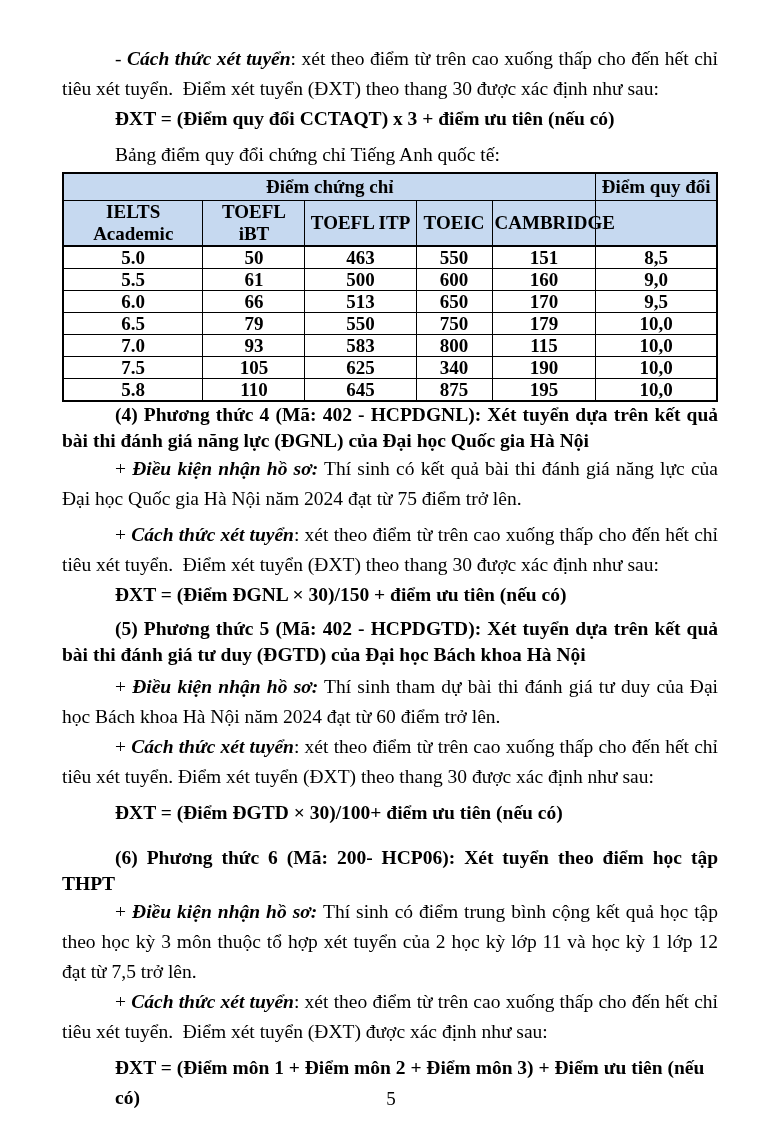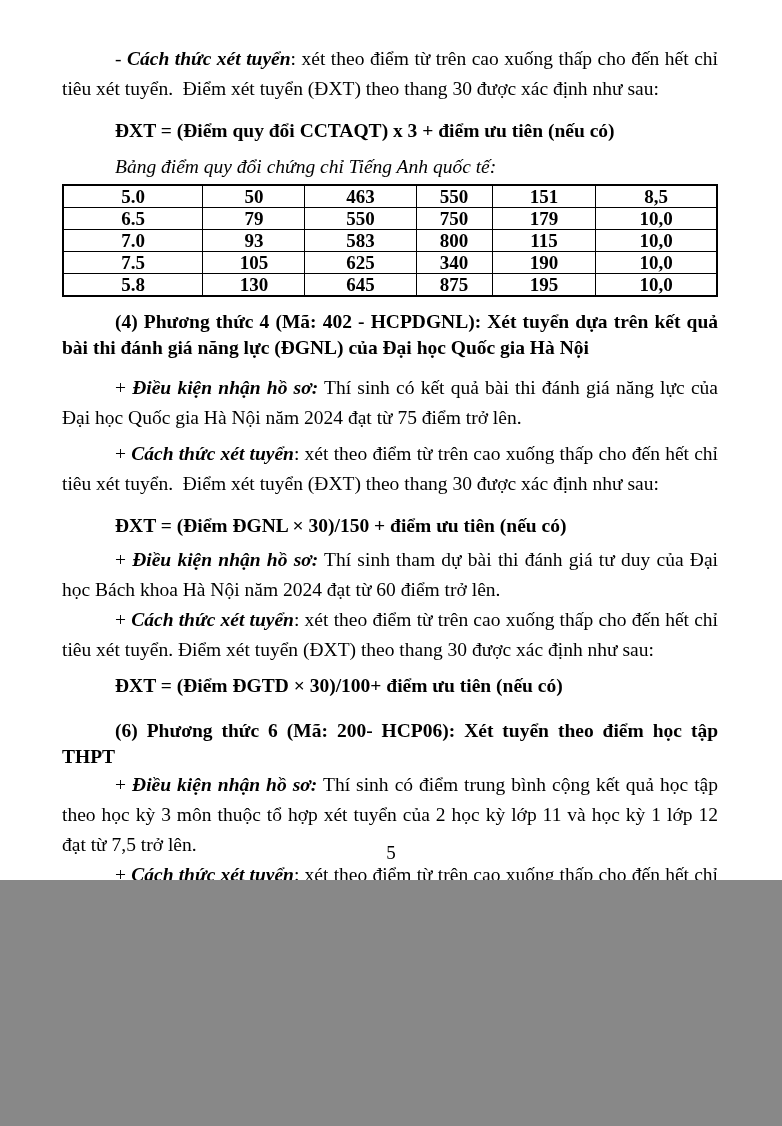--- a/index.html
+++ b/index.html
@@ -1,32 +1,32 @@
 <!DOCTYPE html>
 <html lang="vi" style="--hdr: #c6d9f0;"><head>
 <meta charset="utf-8">
 <style>
   * { margin:0; padding:0; box-sizing:border-box; }
   html,body { background:#888; }
   .page {
-    width:782px; height:880px;
+    width:782px; height:1126px;
     background:#ffffff; color:#000;
     font-family:"Liberation Serif","DejaVu Serif",serif;
     padding:44px 64px 0 62px;
     overflow:hidden; position:relative;
     margin:0 auto;
   }
   p { font-size:19.5px; }
   .body-para { line-height:30px; text-align:justify; text-indent:53px; }
-  .caption-para { line-height:30px; text-indent:53px;font-style:italic; }
+  .caption-para { line-height:30px; text-indent:53px; }
   .heading-para { font-weight:bold; line-height:26px; text-align:justify; text-indent:53px; }
   .formula { font-weight:bold; line-height:30px; padding-left:53px; }
   .bi { font-weight:bold; font-style:italic; }
   .mt2{margin-top:17px;} .mt4{margin-top:4px;} .mt6{margin-top:6px;}
-  .mt8{margin-top:12px;}
+  .mt8{margin-top:0;}
 
   table.conv {
     width:100%; border-collapse:collapse; margin-top:2px;
     font-size:19px; text-align:center; table-layout:fixed;
     border:2px solid #000;
   }
   table.conv th, table.conv td { border:1px solid #000; padding:0 2px; }
   table.conv thead th { background:var(--hdr,#c6d9f0); font-weight:bold; }
   table.conv tr.hrow1 th { height:27px; }
   table.conv tr.hrow2 th { height:30px; border-bottom:2px solid #000; }
@@ -53,29 +53,57 @@
   <table class="conv">
     <colgroup>
       <col class="c1">
         <col class="c2">
         <col class="c3">
         <col class="c4">
         <col class="c5">
         <col class="c6">
     </colgroup>
     <thead>
+      <tr class="hrow1">
+        <th colspan="5">Điểm chứng chỉ</th>
+        <th rowspan="1">Điểm quy đổi</th>
+      </tr>
+      <tr class="hrow2">
+        <th>IELTS Academic</th>
+        <th>TOEFL iBT</th>
+        <th>TOEFL ITP</th>
+        <th>TOEIC</th>
+        <th>CAMBRIDGE</th>
+        <th></th>
+      </tr>
     </thead>
     <tbody>
         <tr>
           <td>5.0</td>
           <td>50</td>
           <td>463</td>
           <td>550</td>
           <td>151</td>
           <td>8,5</td>
+        </tr>
+        <tr>
+          <td>5.5</td>
+          <td>61</td>
+          <td>500</td>
+          <td>600</td>
+          <td>160</td>
+          <td>9,0</td>
+        </tr>
+        <tr>
+          <td>6.0</td>
+          <td>66</td>
+          <td>513</td>
+          <td>650</td>
+          <td>170</td>
+          <td>9,5</td>
         </tr>
         <tr>
           <td>6.5</td>
           <td>79</td>
           <td>550</td>
           <td>750</td>
           <td>179</td>
           <td>10,0</td>
         </tr>
         <tr>
@@ -89,37 +117,38 @@
         <tr>
           <td>7.5</td>
           <td>105</td>
           <td>625</td>
           <td>340</td>
           <td>190</td>
           <td>10,0</td>
         </tr>
         <tr>
           <td>5.8</td>
-          <td>130</td>
+          <td>110</td>
           <td>645</td>
           <td>875</td>
           <td>195</td>
           <td>10,0</td>
         </tr>
       </tbody>
   </table>
 
   <p class="heading-para mt8">(4) Phương thức 4 (Mã: 402 - HCPDGNL): Xét tuyển dựa trên kết quả bài thi đánh giá năng lực (ĐGNL) của Đại học Quốc gia Hà Nội</p>
 
   <p class="body-para mt8"><span>+ </span><span class="bi">Điều kiện nhận hồ sơ:</span><span> Thí sinh có kết quả bài thi đánh giá năng lực của Đại học Quốc gia Hà Nội năm 2024 đạt từ 75 điểm trở lên.</span></p>
 
   <p class="body-para mt6"><span>+ </span><span class="bi">Cách thức xét tuyển</span><span>: xét theo điểm từ trên cao xuống thấp cho đến hết chỉ tiêu xét tuyển.&nbsp; Điểm xét tuyển (ĐXT) theo thang 30 được xác định như sau:</span></p>
 
   <p class="formula mt8">ĐXT = (Điểm ĐGNL × 30)/150 + điểm ưu tiên (nếu có)</p>
 
+  <p class="heading-para mt6">(5) Phương thức 5 (Mã: 402 - HCPDGTD): Xét tuyển dựa trên kết quả bài thi đánh giá tư duy (ĐGTD) của Đại học Bách khoa Hà Nội</p>
 
   <p class="body-para mt4"><span>+ </span><span class="bi">Điều kiện nhận hồ sơ:</span><span> Thí sinh tham dự bài thi đánh giá tư duy của Đại học Bách khoa Hà Nội năm 2024 đạt từ 60 điểm trở lên.</span></p>
 
   <p class="body-para"><span>+ </span><span class="bi">Cách thức xét tuyển</span><span>: xét theo điểm từ trên cao xuống thấp cho đến hết chỉ tiêu xét tuyển. Điểm xét tuyển (ĐXT) theo thang 30 được xác định như sau:</span></p>
 
   <p class="formula mt6">ĐXT = (Điểm ĐGTD × 30)/100+ điểm ưu tiên (nếu có)</p>
 
   <p class="heading-para mt2">(6) Phương thức 6 (Mã: 200- HCP06): Xét tuyển theo điểm học tập THPT</p>
 
   <p class="body-para"><span>+ </span><span class="bi">Điều kiện nhận hồ sơ:</span><span> Thí sinh có điểm trung bình cộng kết quả học tập theo học kỳ 3 môn thuộc tổ hợp xét tuyển của 2 học kỳ lớp 11 và học kỳ 1 lớp 12 đạt từ 7,5 trở lên.</span></p>

